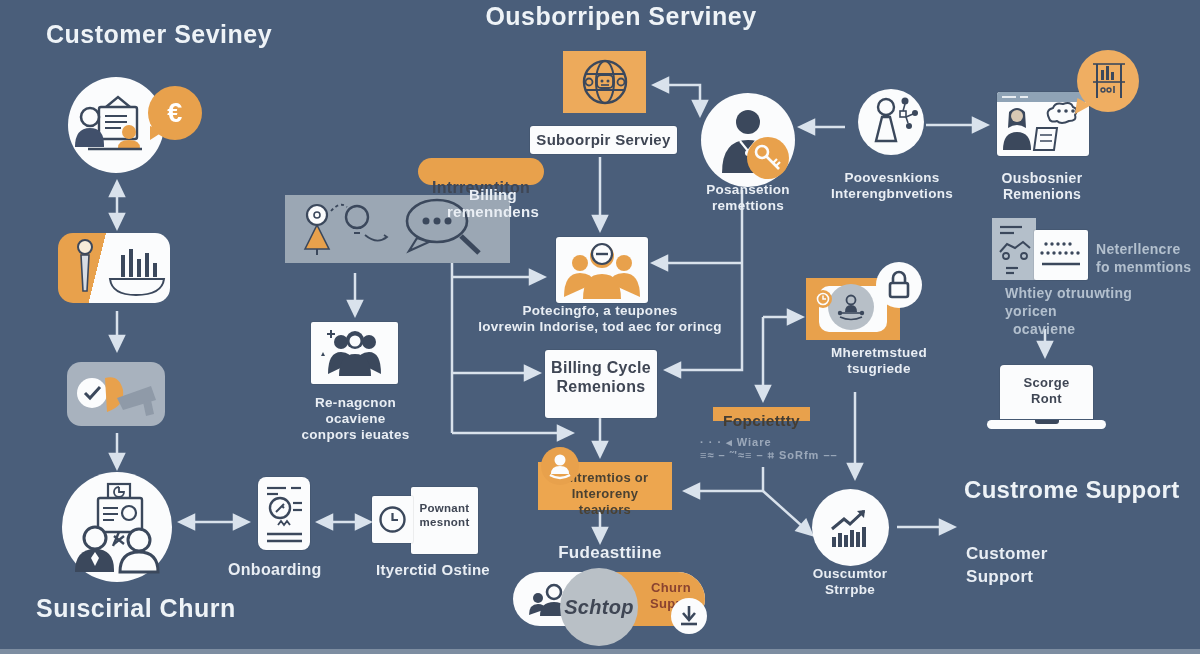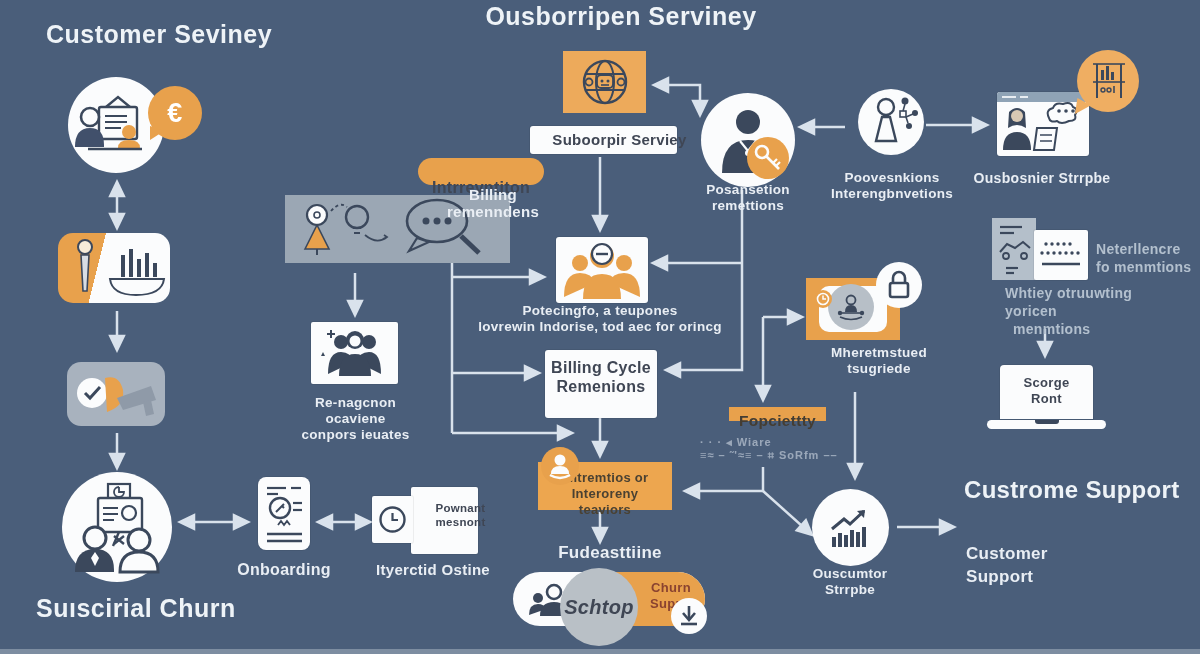--- a/index.html
+++ b/index.html
@@ -8,21 +8,21 @@
   .abs{position:absolute;}
   .t{position:absolute;font-weight:bold;color:#e9eef4;letter-spacing:.3px;}
   .title{font-size:25px;color:#eef3f7;letter-spacing:.5px;}
   .lbl{font-size:13.5px;line-height:16px;text-align:center;}
   .muted{color:#b3c0ce;}
   .whitebox{position:absolute;background:#fbfcfd;border-radius:3px;box-shadow:0 0 0 1px rgba(0,0,0,.06);}
   .orangebox{position:absolute;background:#e8a14c;}
   .circle{position:absolute;background:#fbfcfd;border-radius:50%;}
   svg{display:block;}
   #wires{position:absolute;left:0;top:0;pointer-events:none;}
-  .darktxt{color:#3f4654;padding-left:16px;}
+  .darktxt{color:#3f4654;}
 </style>
 </head>
 <body>
 
 <div id="canvas">
 
   <svg id="wires" width="1200" height="654" viewBox="0 0 1200 654">
     <defs>
       <marker id="ah" markerWidth="9" markerHeight="9" refX="6.2" refY="4" orient="auto-start-reverse">
         <path d="M0.5,0.5 L7.8,4 L0.5,7.5 Z" fill="#d9e2ec"></path>
@@ -144,21 +144,21 @@
         <circle cx="22" cy="31" r="10" fill="none" stroke="#3b485c" stroke-width="2.4"></circle>
         <path d="M18,35 L26,27 M24,29 l2,2" stroke="#3b485c" stroke-width="2"></path>
         <line x1="35" y1="26" x2="44" y2="26" stroke="#3b485c" stroke-width="2.2"></line>
         <line x1="35" y1="33" x2="44" y2="33" stroke="#3b485c" stroke-width="2.2"></line>
         <path d="M20,48 l3,-4 l3,4 l3,-4 l3,4" fill="none" stroke="#3b485c" stroke-width="1.8"></path>
         <line x1="9" y1="57" x2="44" y2="57" stroke="#3b485c" stroke-width="2.6"></line>
         <line x1="9" y1="64" x2="44" y2="64" stroke="#3b485c" stroke-width="2.6"></line>
       </svg>
     </span>
   </div>
-  <div class="t" style="left:228px;top:561px;width:112px;text-align:center;font-size:16px;">Onboarding</div>
+  <div class="t" style="left:228px;top:561px;width:112px;text-align:left;font-size:16px;">Onboarding</div>
 
   <div class="whitebox" style="left:411px;top:487px;width:67px;height:67px;border-radius:2px;">
     <div class="t darktxt" style="left:0;top:14px;width:67px;text-align:center;font-size:11.5px;line-height:14px;color:#3f4654;">
       <span>Pownant</span><br>
       <span>mesnont</span>
     </div>
   </div>
   <div class="whitebox" style="left:372px;top:496px;width:41px;height:47px;border-radius:2px;">
     <span style="position:absolute;left:6px;top:9px;">
       <svg width="29" height="29" viewBox="0 0 29 29">
@@ -333,21 +333,21 @@
       <rect x="34" y="22" width="3" height="8" fill="#3b485c"></rect>
       <circle cx="26" cy="40" r="2" fill="none" stroke="#3b485c" stroke-width="1.4"></circle>
       <circle cx="32" cy="40" r="2" fill="none" stroke="#3b485c" stroke-width="1.4"></circle>
       <line x1="37" y1="36" x2="37" y2="43" stroke="#3b485c" stroke-width="1.6"></line>
       <line x1="16" y1="14" x2="48" y2="14" stroke="#3b485c" stroke-width="1.6"></line>
       <line x1="16" y1="32" x2="48" y2="32" stroke="#3b485c" stroke-width="1.6"></line>
     </svg>
     <div class="abs" style="left:-2px;top:48px;width:16px;height:16px;background:#efae62;
          clip-path:polygon(0 100%,15% 0,100% 45%);"></div>
   </div>
-  <div class="t" style="left:962px;top:170px;width:160px;text-align:center;font-size:14px;">Ousbosnier Strrpbe</div>
+  <div class="t" style="left:962px;top:170px;width:160px;text-align:center;font-size:14px;">Ousbosnier Remenions</div>
 
   <div class="abs" style="left:992px;top:218px;width:44px;height:62px;background:#b4bfca;">
     <svg width="44" height="62" viewBox="0 0 44 62">
       <line x1="8" y1="9" x2="30" y2="9" stroke="#3b485c" stroke-width="2.2"></line>
       <line x1="8" y1="15" x2="22" y2="15" stroke="#3b485c" stroke-width="2.2"></line>
       <path d="M8,34 l7,-8 l8,4 l8,-6 l7,6" fill="none" stroke="#3b485c" stroke-width="2"></path>
       <circle cx="14" cy="38" r="3" fill="none" stroke="#3b485c" stroke-width="1.8"></circle>
       <circle cx="32" cy="38" r="3" fill="none" stroke="#3b485c" stroke-width="1.8"></circle>
       <line x1="14" y1="50" x2="26" y2="50" stroke="#3b485c" stroke-width="2.2"></line>
       <line x1="14" y1="55" x2="22" y2="55" stroke="#3b485c" stroke-width="2.2"></line>
@@ -371,21 +371,21 @@
       </g>
       <line x1="8" y1="34" x2="46" y2="34" stroke="#3b485c" stroke-width="2.6"></line>
     </svg>
   </div>
   <div class="t muted" style="left:1096px;top:240px;width:100px;font-size:14px;line-height:18px;">
     <span>Neterllencre</span><br>
     <span>fo menmtions</span>
   </div>
   <div class="t muted" style="left:1005px;top:284px;width:180px;font-size:14px;line-height:18px;">
     <span>Whtiey otruuwting yoricen</span><br>
-    <span style="padding-left:8px;">menmtions</span>
+    <span style="padding-left:8px;">ocaviene</span>
   </div>
 
   <div class="whitebox" style="left:1000px;top:365px;width:93px;height:54px;border-radius:4px 4px 0 0;">
     <div class="t" style="left:0;top:10px;width:93px;text-align:center;font-size:13px;line-height:16px;color:#3f4654;">
       <span>Scorge</span><br>
       <span>Ront</span>
     </div>
   </div>
   <div class="abs" style="left:987px;top:420px;width:119px;height:9px;background:#fbfcfd;border-radius:5px;">
     <div class="abs" style="left:48px;top:0;width:24px;height:4px;background:#3b485c;border-radius:0 0 3px 3px;"></div>
@@ -414,21 +414,21 @@
         <path d="M17,21 v-5 a6,6 0 0 1 12,0 v5" fill="none" stroke="#3b485c" stroke-width="2.6"></path>
         <rect x="14" y="21" width="18" height="14" rx="2" fill="none" stroke="#3b485c" stroke-width="2.6"></rect>
       </svg>
     </div>
   </div>
   <div class="t lbl" style="left:824px;top:345px;width:110px;">
     <span>Mheretmstued</span><br>
     <span>tsugriede</span>
   </div>
 
-  <div class="orangebox" style="left:713px;top:407px;width:97px;height:14px;margin-left:16px;">
+  <div class="orangebox" style="left:713px;top:407px;width:97px;height:14px;">
     <div class="t" style="left:0;top:0;width:97px;line-height:27px;text-align:center;font-size:15.5px;color:#443d33;">Fopciettty</div>
   </div>
   <div class="t" style="left:700px;top:436px;width:190px;text-align:left;font-size:11px;color:rgba(223,230,238,.55);letter-spacing:1px;">
     <span>· · ·  ◂ Wiare</span><br>
     <span>≡≈ – ˜'≈≡ – ⌗   SoRfm  ––</span>
   </div>
 
   <div class="orangebox" style="left:538px;top:462px;width:134px;height:48px;background:#eda64f;">
     <div class="t" style="left:6px;top:8px;width:122px;text-align:center;font-size:13px;line-height:16px;color:#4a4132;">
       <span>Imtremtios or</span><br>

